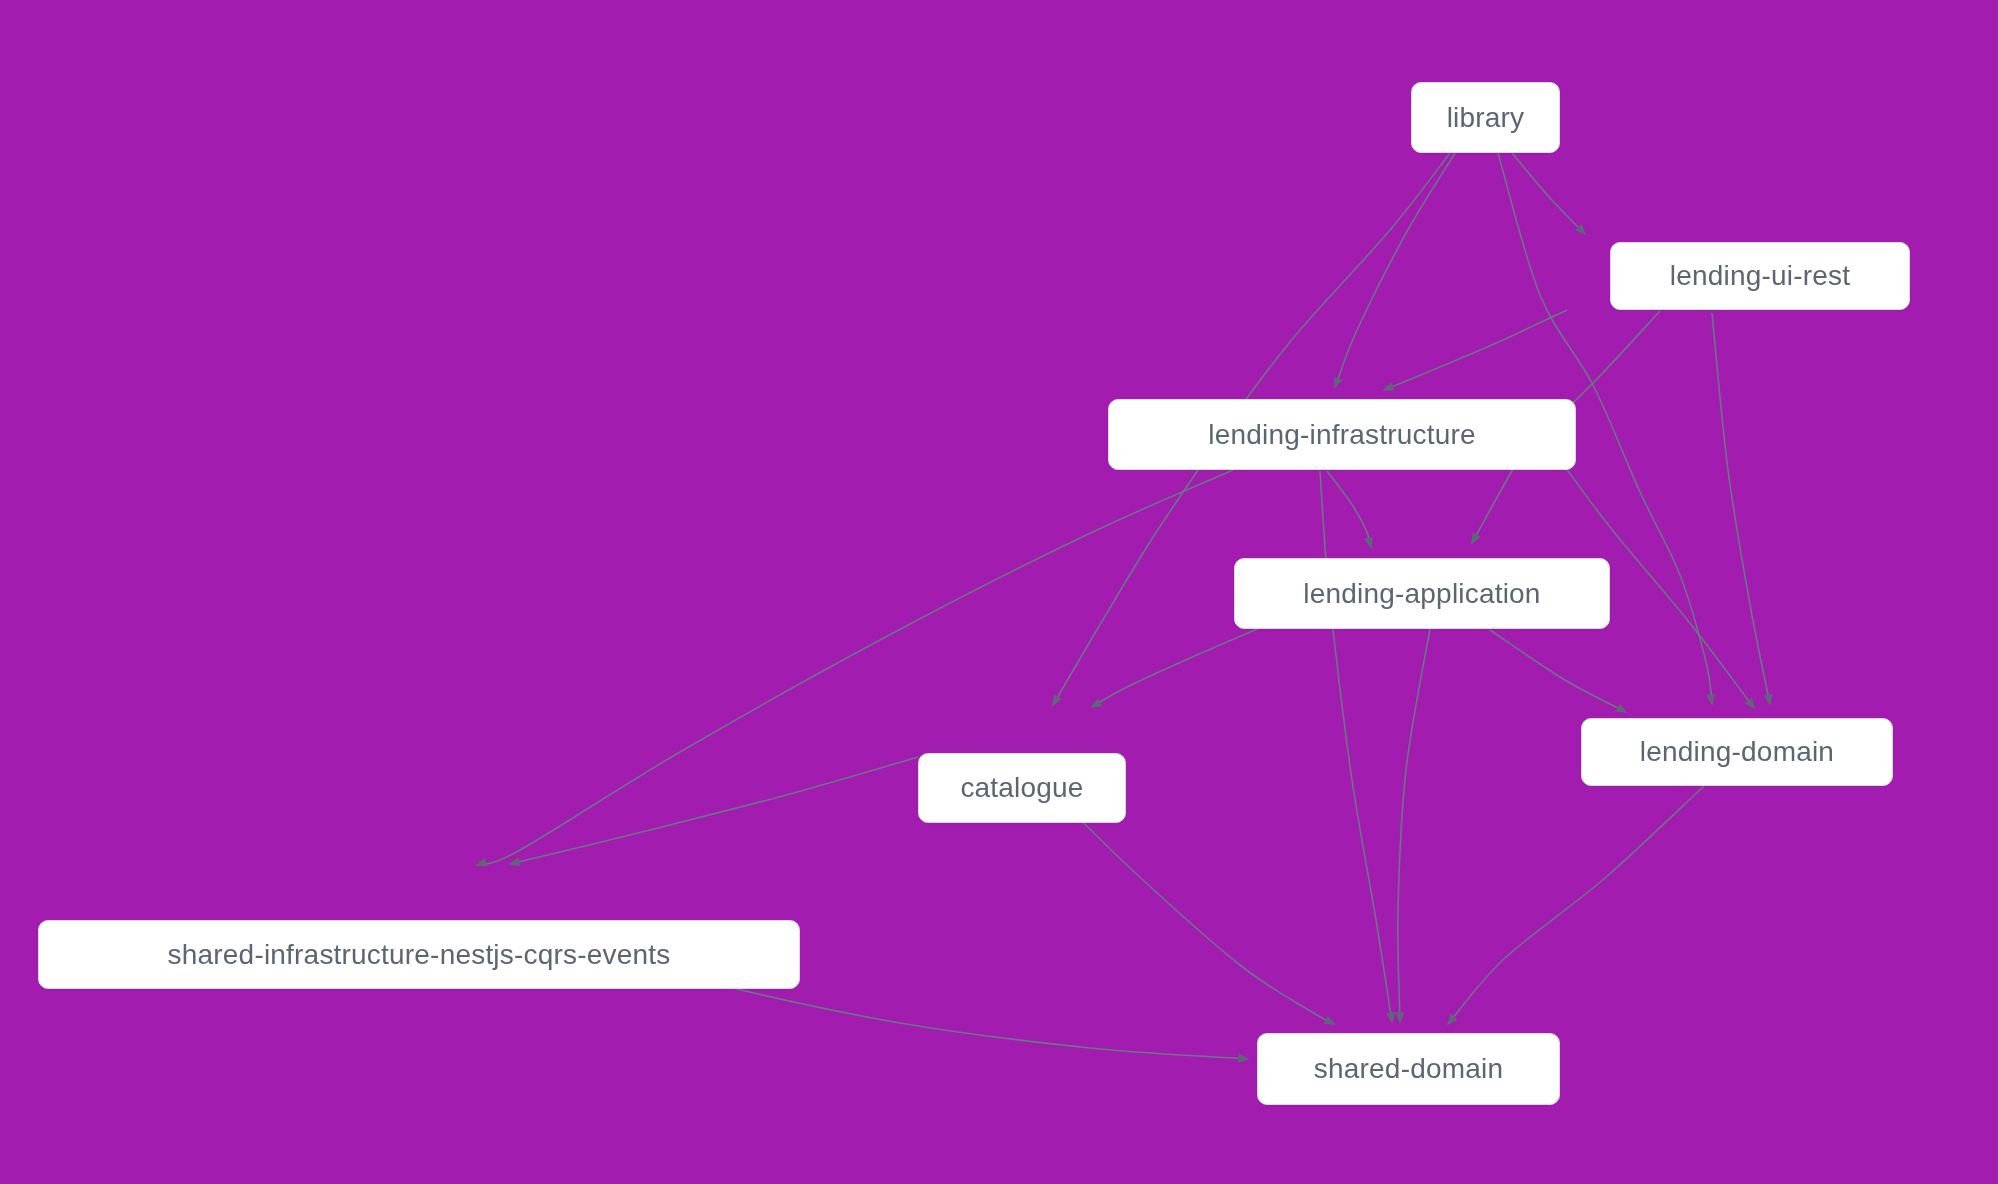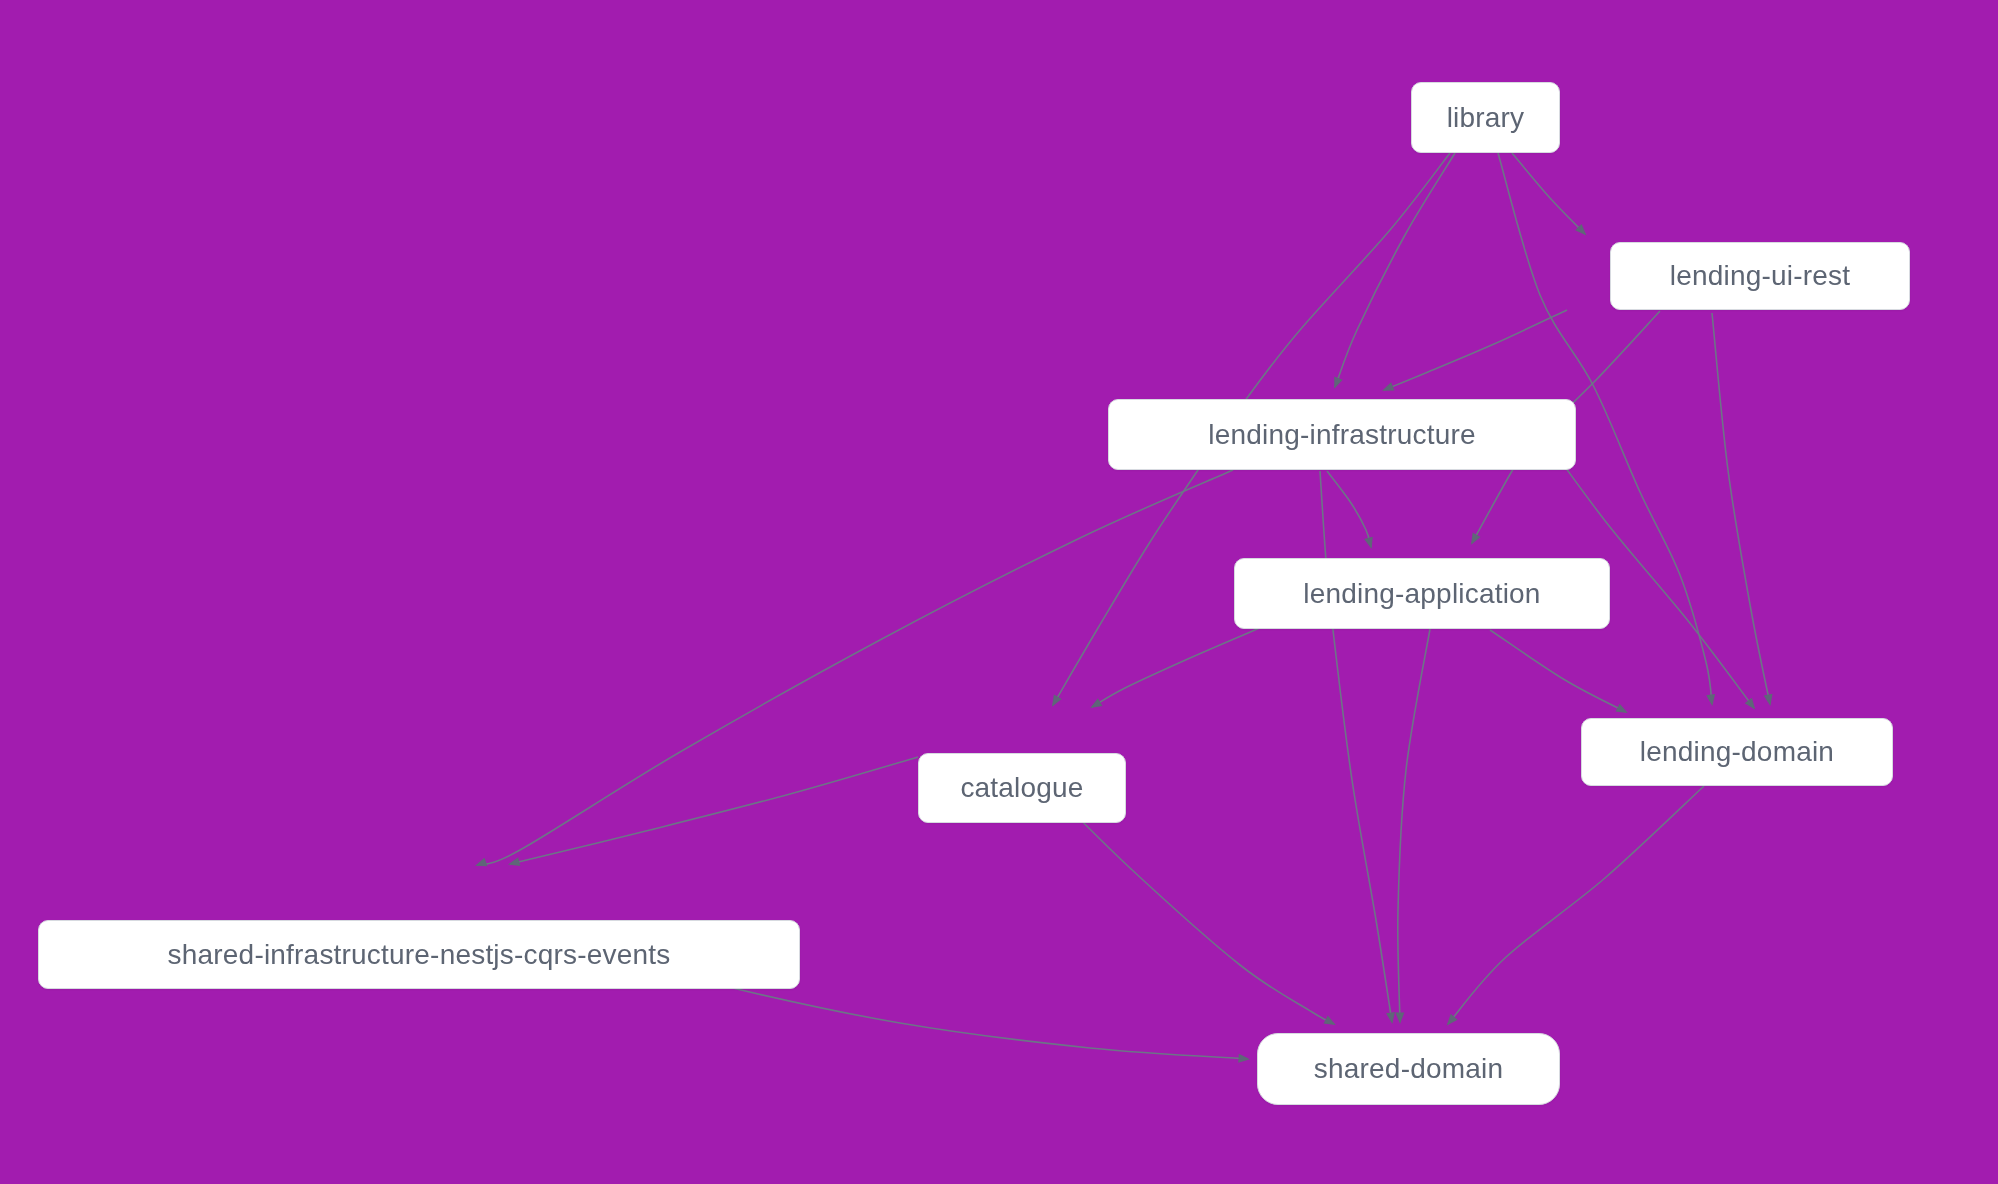--- a/index.html
+++ b/index.html
@@ -90,17 +90,17 @@
       </div>
       <div class="node" style="left: 918px; top: 717px; width: 208px; height: 70px; background: rgb(255, 255, 255); border-color: rgb(215, 218, 224); color: rgb(93, 101, 115); margin-top: 36px;">
         <span>catalogue</span>
       </div>
       <div class="node" style="left: 1581px; top: 718px; width: 312px; height: 68px; background: rgb(255, 255, 255); border-color: rgb(215, 218, 224); color: rgb(93, 101, 115);">
         <span>lending-domain</span>
       </div>
       <div class="node" style="left: 38px; top: 876px; width: 762px; height: 69px; background: rgb(255, 255, 255); border-color: rgb(215, 218, 224); color: rgb(93, 101, 115); margin-top: 44px;">
         <span>shared-infrastructure-nestjs-cqrs-events</span>
       </div>
-      <div class="node" style="left: 1257px; top: 1033px; width: 303px; height: 72px; background: rgb(255, 255, 255); border-color: rgb(215, 218, 224); color: rgb(93, 101, 115); border-radius: 21px;">
+      <div class="node" style="left: 1257px; top: 1033px; width: 303px; height: 72px; background: rgb(255, 255, 255); border-color: rgb(215, 218, 224); color: rgb(93, 101, 115);">
         <span>shared-domain</span>
       </div>
     </div>
 </div>
 
 </body></html>

